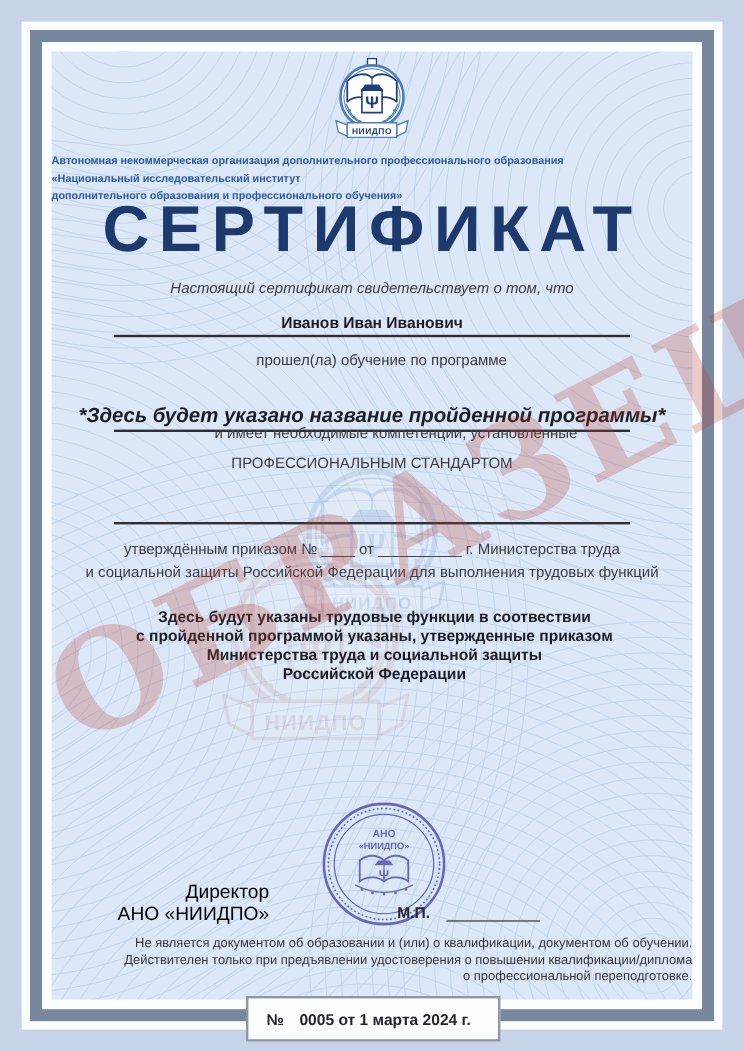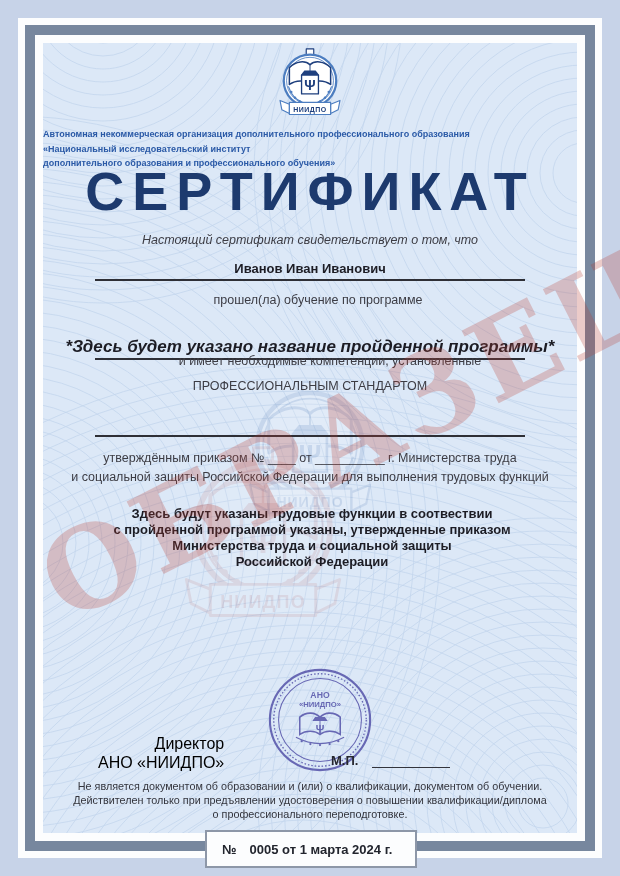--- a/index.html
+++ b/index.html
@@ -28,21 +28,21 @@
   .comp2{top:336px;}
   .r3{top:392px;}
   .order1{top:408px;}
   .order2{top:427px;}
   .functions{position:absolute;left:4px;right:0;top:463px;text-align:center;z-index:4;
              font-weight:bold;color:#1c1c24;font-size:13px;line-height:16px;}
   .stamp{position:absolute;left:224px;top:624px;width:106px;height:106px;z-index:3;opacity:0.82;}
   .director{position:absolute;left:55px;top:691px;z-index:4;color:#000000;font-size:16px;line-height:19px;text-align:right;}
   .mp{position:absolute;left:288px;top:710px;z-index:4;color:#26262e;font-size:13px;font-weight:bold;}
   .mp-line{position:absolute;left:329px;top:724px;width:78px;border-top:1.5px solid #33343c;z-index:4;}
-  .fineprint{position:absolute;left:0;right:0;top:737px;text-align:center;z-index:4;
+  .fineprint{position:absolute;left:0;right:0;top:737px;text-align:right;z-index:4;
              color:#33343c;font-size:10.8px;line-height:13.8px;}
   .numbox{position:absolute;left:205px;top:830px;width:212px;height:38px;z-index:10;
           background:#fcfdfe;border:2px solid #8d97a8;box-sizing:border-box;
           display:flex;align-items:center;font-size:13px;font-weight:bold;color:#22252e;}
   .num-label{margin-left:15px;}
   .num-value{margin-left:13px;}
   .wm-text{position:absolute;left:15px;top:382px;width:620px;text-align:center;z-index:6;
            font-family:"DejaVu Serif","Liberation Serif",serif;font-weight:bold;
            font-size:112px;letter-spacing:6px;color:rgba(185,62,52,0.26);
            transform:rotate(-27deg);pointer-events:none;}
@@ -315,21 +315,21 @@
     <div class="director">
       <div>Директор</div>
       <div>АНО «НИИДПО»</div>
     </div>
     <div class="mp">М.П.</div>
     <div class="mp-line"></div>
 
     <div class="fineprint">
       <div>Не является документом об образовании и (или) о квалификации, документом об обучении.</div>
       <div>Действителен только при предъявлении удостоверения о повышении квалификации/диплома</div>
-      <div>о профессионального переподготовке.</div>
+      <div>о профессиональной переподготовке.</div>
     </div>
   </div>
 
   <div class="wm-text">ОБРАЗЕЦ</div>
 
   <div class="numbox">
     <span class="num-label">№</span>
     <span class="num-value">0005 от 1 марта 2024 г.</span>
   </div>
 </div>

